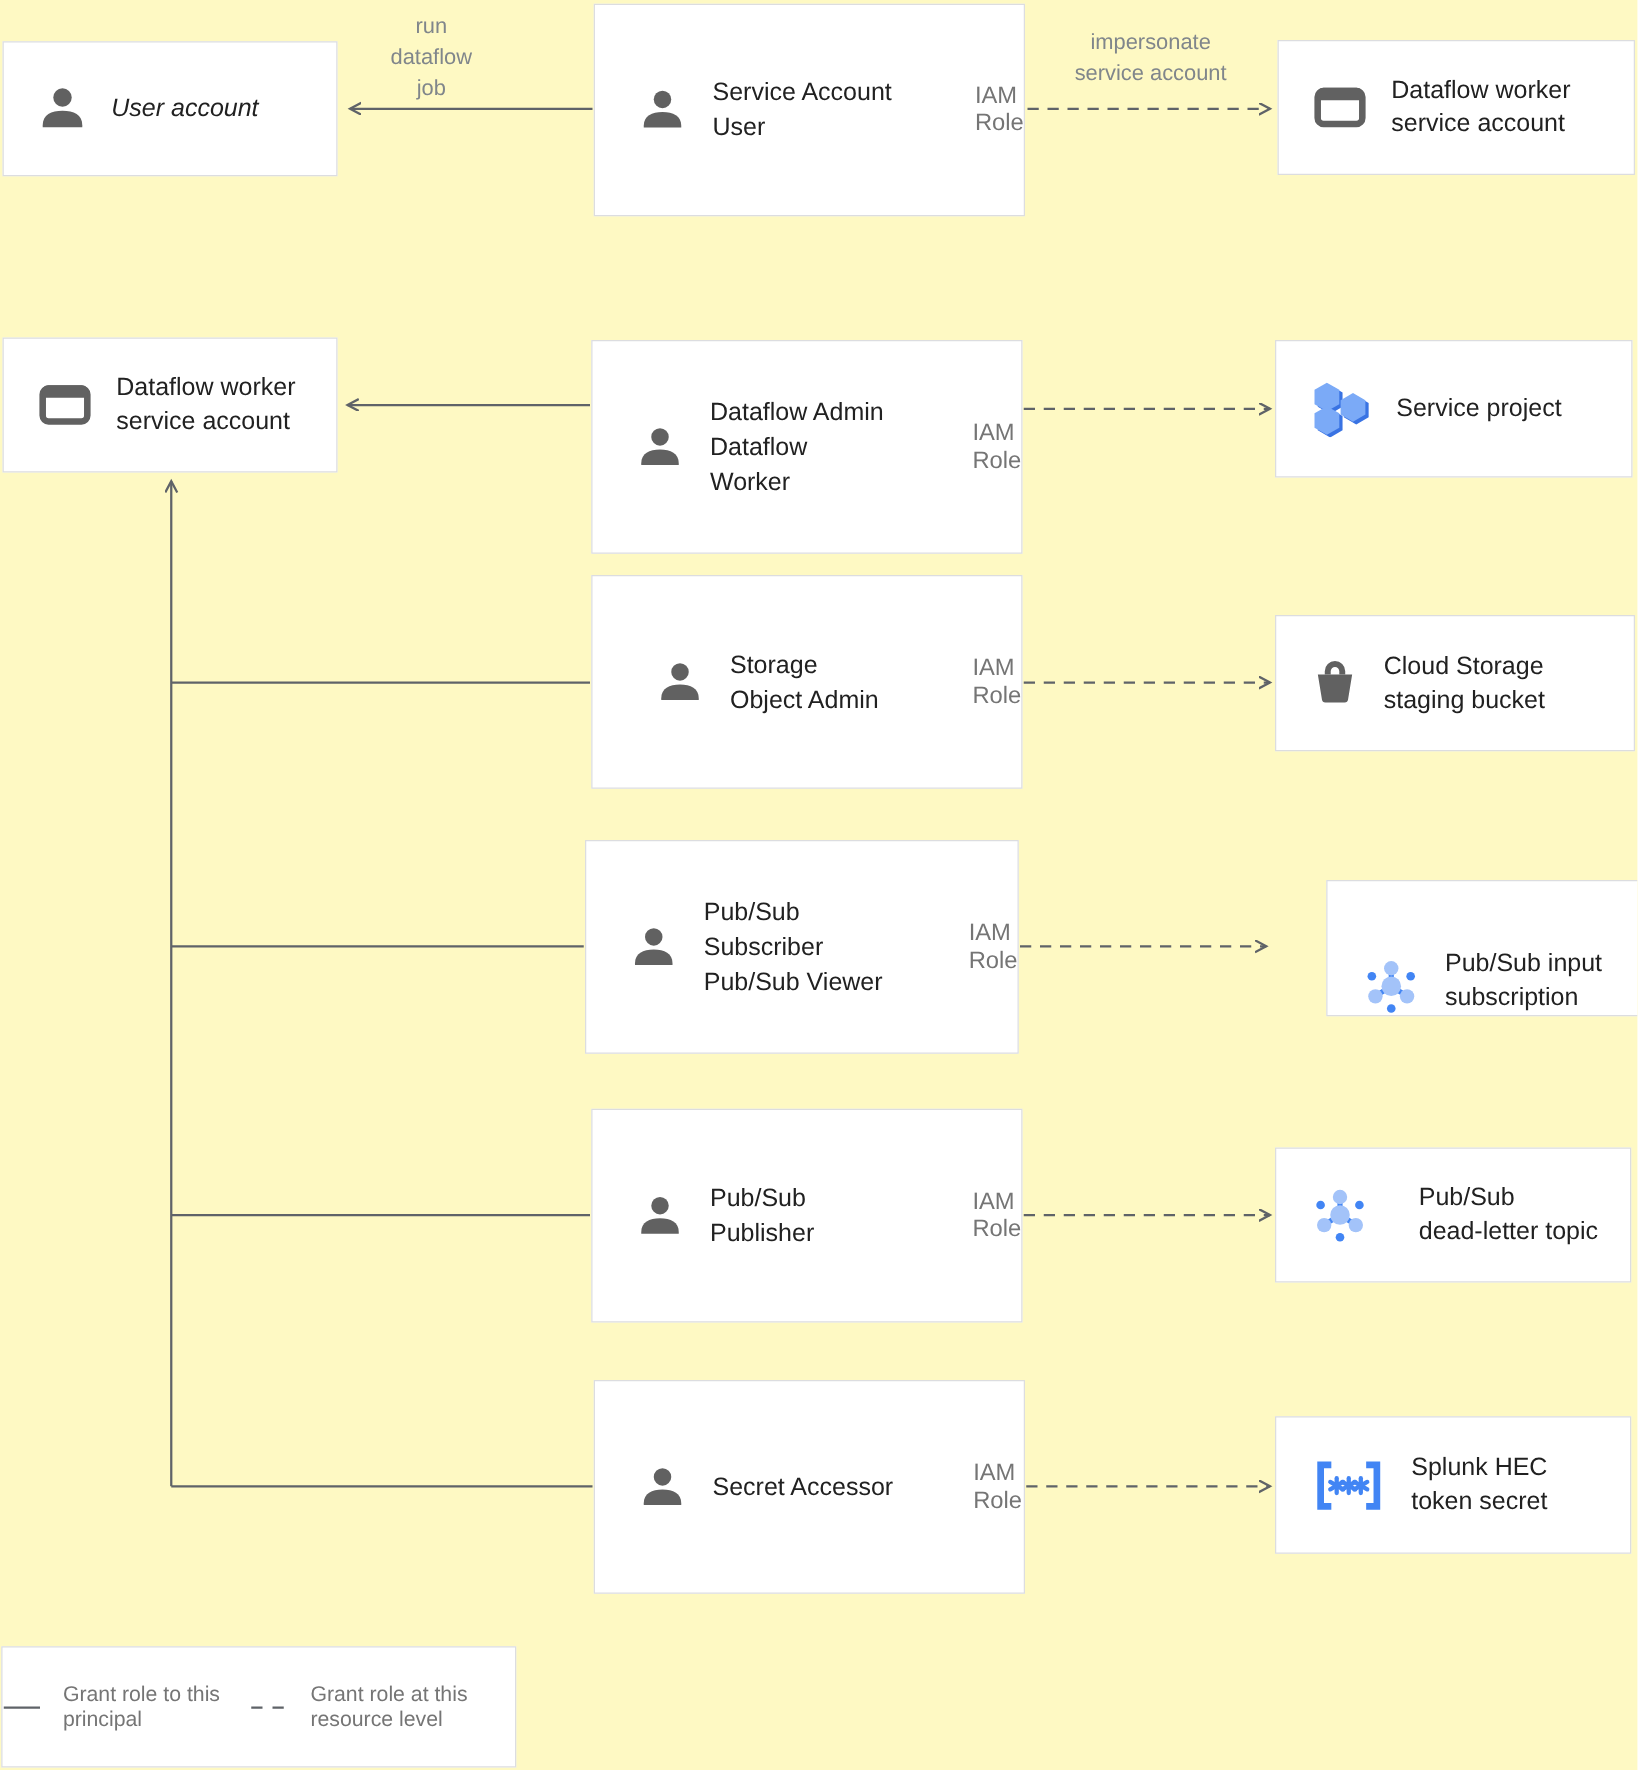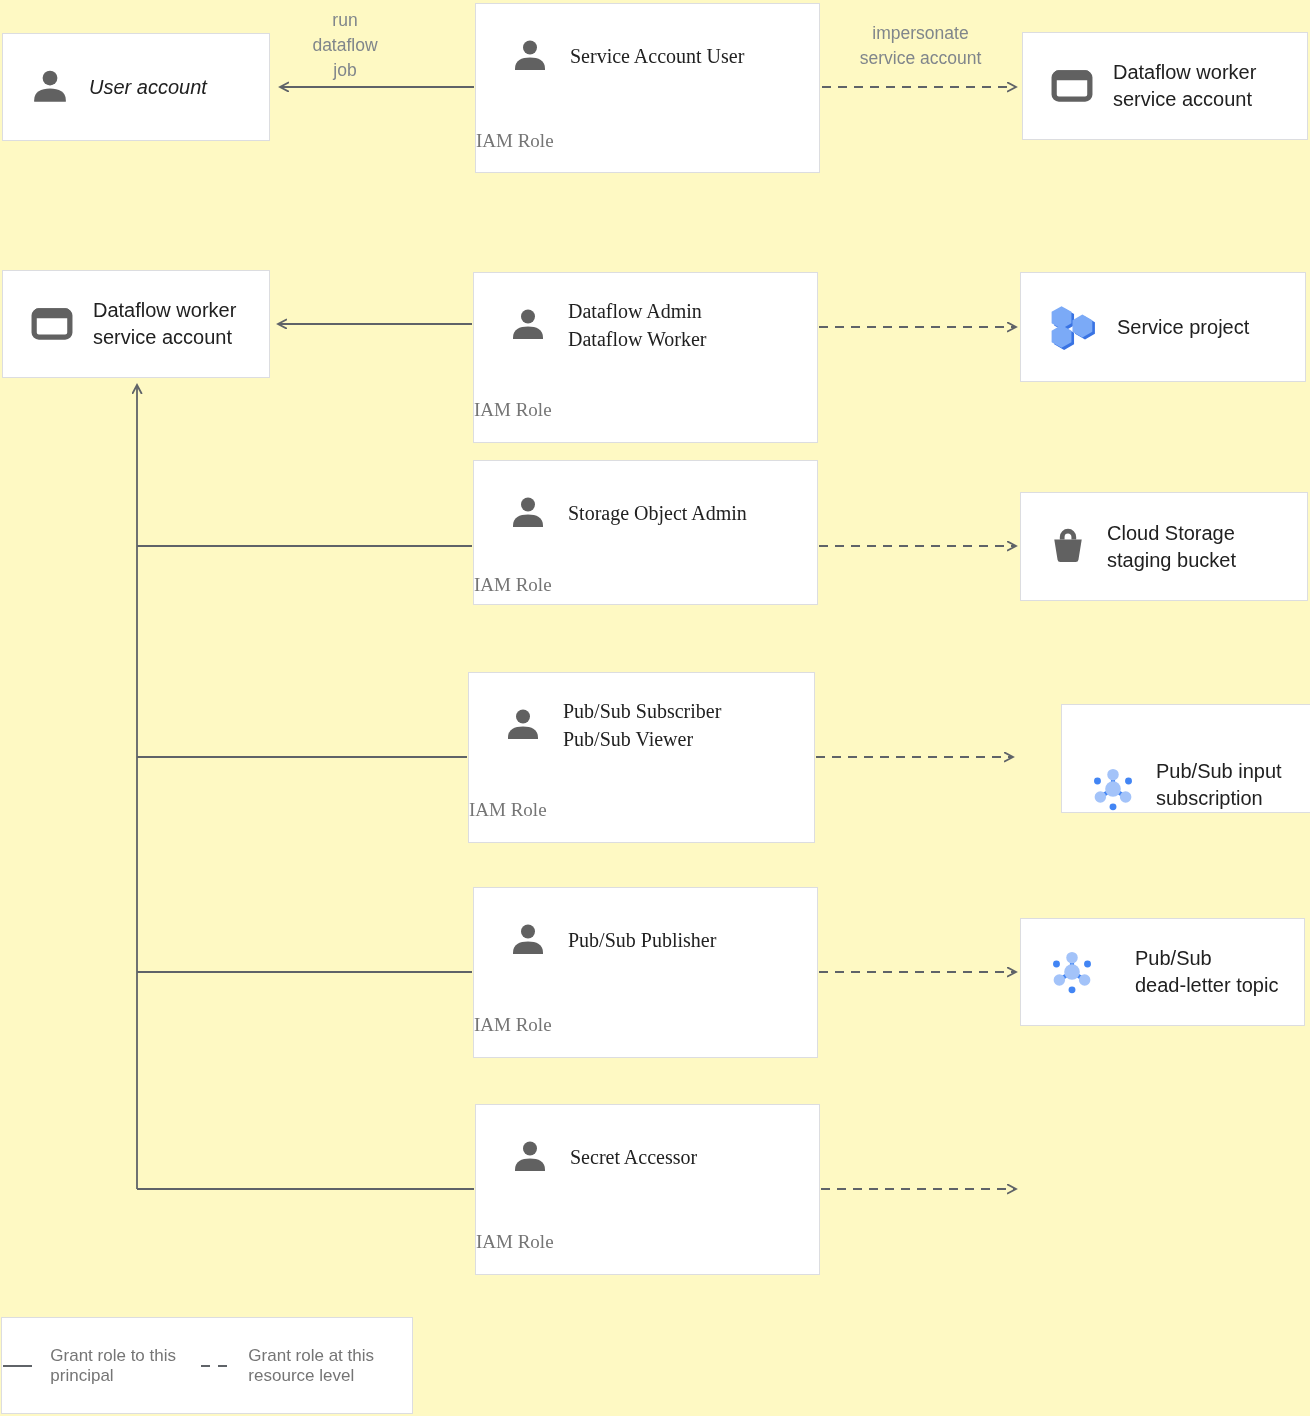--- a/index.html
+++ b/index.html
@@ -13,21 +13,21 @@
   .box {
     position:absolute; background:#ffffff; border:1.5px solid #dcdde0;
     display:flex; align-items:center;
   }
   .node-box { gap:20px; padding-left:28px; }
   .node-label {
     font-size:20px; color:#212121; line-height:27px; white-space:pre-line;
   }
   .icon { display:inline-flex; flex:0 0 auto; }
 
-  .role-box { flex-direction:column; align-items:flex-start;font-family:Liberation Serif, serif; }
+  .role-box { flex-direction:row; align-items:center; }
   .role-top {
     height:104px; display:flex; align-items:center; gap:22px; padding-left:36px;
   }
   .role-title {
     font-size:20px; color:#212121; line-height:28px; white-space:pre-line;
   }
   .role-divider {
     height:1px; background:#dadce0; margin:0 32px;
   }
   .role-sub {
@@ -198,21 +198,21 @@
 
   <div class="box node-box" style="left:1020px; top:272px; width:286px; height:110px;">
     <span class="icon">
       <svg width="48" height="46">
           <use href="#icon-hex"></use>
         </svg>
       </span>
     <div class="node-label">Service project</div>
   </div>
 
-  <div class="box role-box" style="left:473px; top:460px; width:345px; height:145px;">
+  <div class="box role-box" style="left:473px; top:460px; width:345px; height:171px;padding-left:16px;">
     <div class="role-top">
       <span class="icon">
         <svg width="36" height="36">
             <use href="#icon-person"></use>
           </svg>
         </span>
       <div class="role-title">Storage Object Admin</div>
     </div>
     <div class="role-divider"></div>
     <div class="role-sub">IAM Role</div>
@@ -281,20 +281,29 @@
         <svg width="36" height="36">
             <use href="#icon-person"></use>
           </svg>
         </span>
       <div class="role-title">Secret Accessor</div>
     </div>
     <div class="role-divider"></div>
     <div class="role-sub">IAM Role</div>
   </div>
 
+  <div class="box node-box" style="left:1020px; top:1133px; width:285px; height:110px;">
+    <span class="icon">
+      <svg width="60" height="43">
+          <use href="#icon-secret"></use>
+        </svg>
+      </span>
+    <div class="node-label">Splunk HEC
+token secret</div>
+  </div>
 
   <div class="legend">
     <div class="legend-row">
       <svg width="44" height="16">
         <line x1="1" y1="8" x2="40" y2="8" stroke="#5f6368" stroke-width="1.8" marker-end="url(#arr)"></line>
       </svg>
       <span class="legend-text">Grant role to this principal</span>
     </div>
     <div class="legend-row">
       <svg width="44" height="16">

